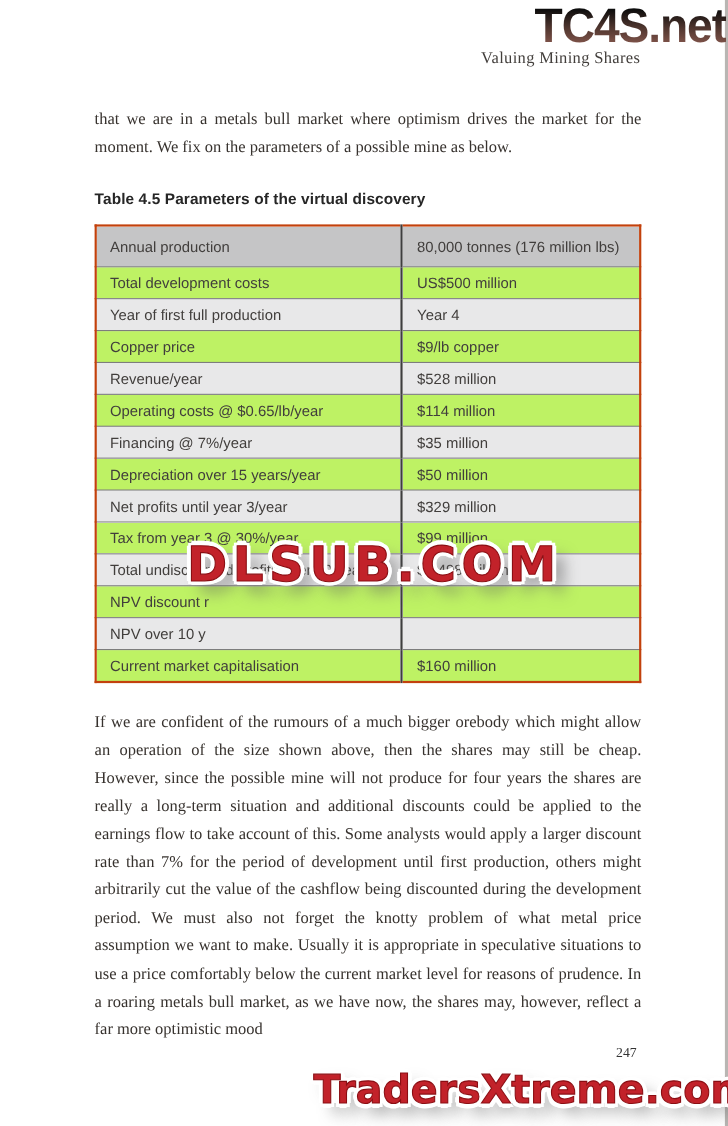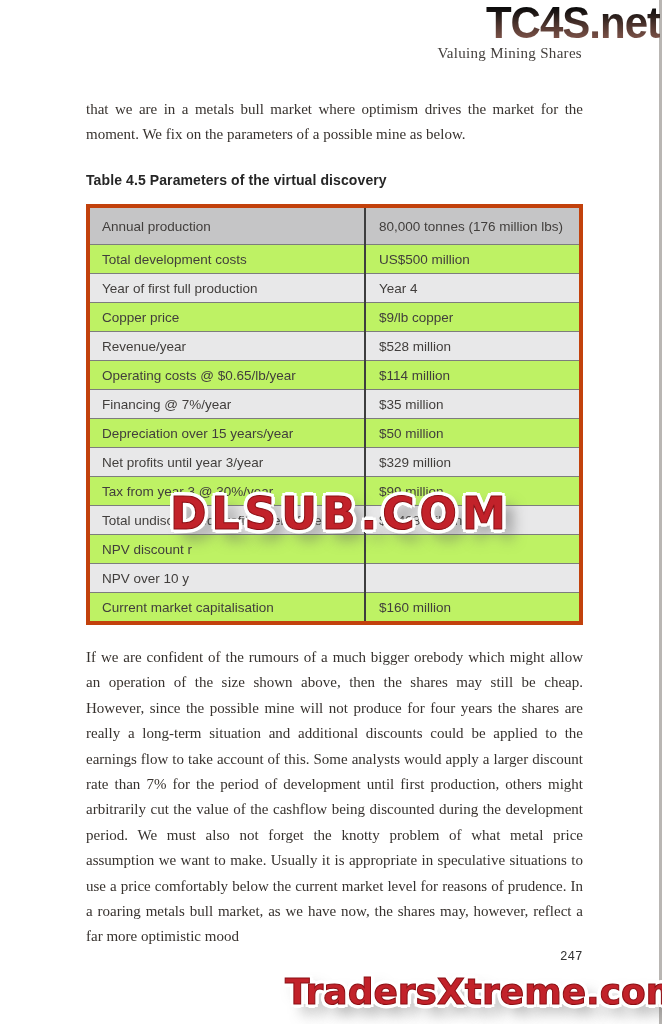--- a/index.html
+++ b/index.html
@@ -51,21 +51,21 @@
   .section-heading{
     position:absolute;left:86px;top:602px;
     font-family:"Liberation Sans", sans-serif;font-weight:normal;
     font-size:16.5px;color:#2d2b2a;letter-spacing:0.1px;
   }
 
   
   .params-table{
     position:absolute;left:86px;top:204px;width:497px;
     border-collapse:collapse;table-layout:fixed;
-    border:4px solid #c2410c;
+    border:2px solid #c2410c;
     font-family:"Liberation Sans", sans-serif;font-size:13.5px;color:#413e3c;
   }
   .params-table td{
     border-top:1px solid #7d7d7d;
     padding:2px 8px 2px 12px;height:24px;vertical-align:middle;
     overflow:hidden;white-space:nowrap;
   }
   .params-table tr:first-child td{border-top:none;height:32px;}
   .params-table td.c-label{border-right:2px solid #3e3e3e;}
   .params-table td.c-value{padding-left:13px;}
@@ -84,21 +84,21 @@
       -4px 0 0 #fff, 4px 0 0 #fff,
       -3px 3px 0 #fff, 0 4px 0 #fff, 3px 3px 0 #fff,
       -3px 0 0 #fff, 3px 0 0 #fff, 0 -3px 0 #fff, 0 3px 0 #fff,
       10px 10px 14px rgba(95,95,95,0.65);
   }
   .dlsub{top:488px;left:170px;font-size:44px;letter-spacing:5px;}
   .traders{top:971px;left:285px;font-size:36px;letter-spacing:0px;}
 
   .page-number{
     position:absolute;top:950px;left:560px;z-index:5;
-    font-size:12.5px;color:#333;font-family:Liberation Mono, monospace;
+    font-size:12.5px;color:#333;font-family:Liberation Serif, serif;
   }
 </style>
 </head>
 <body>
 
 <div class="page">
 
   <div class="tc4s">TC4S.net</div>
   <div class="running-title">Valuing Mining Shares</div>
 

